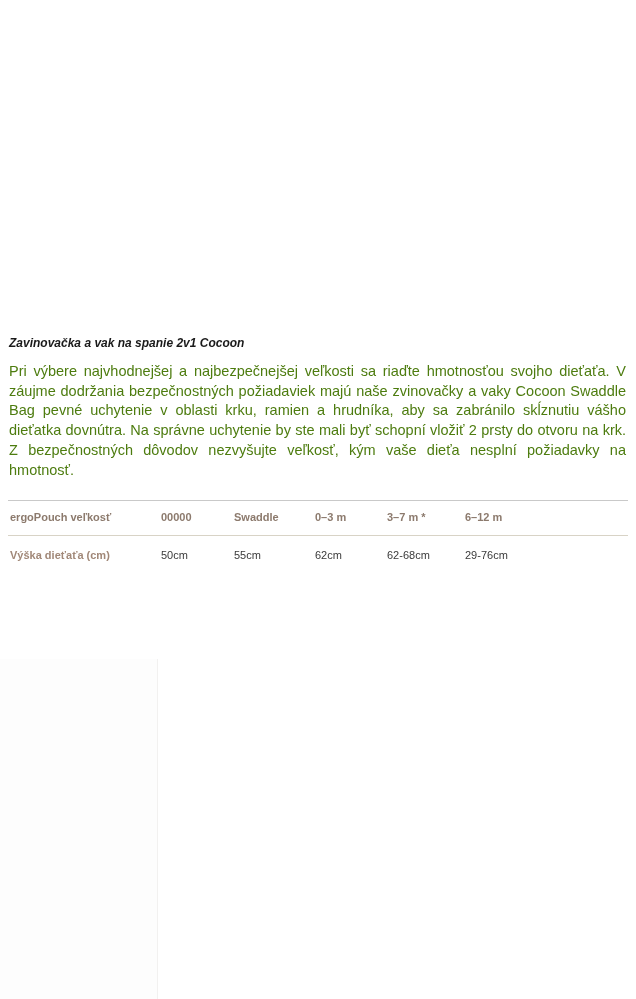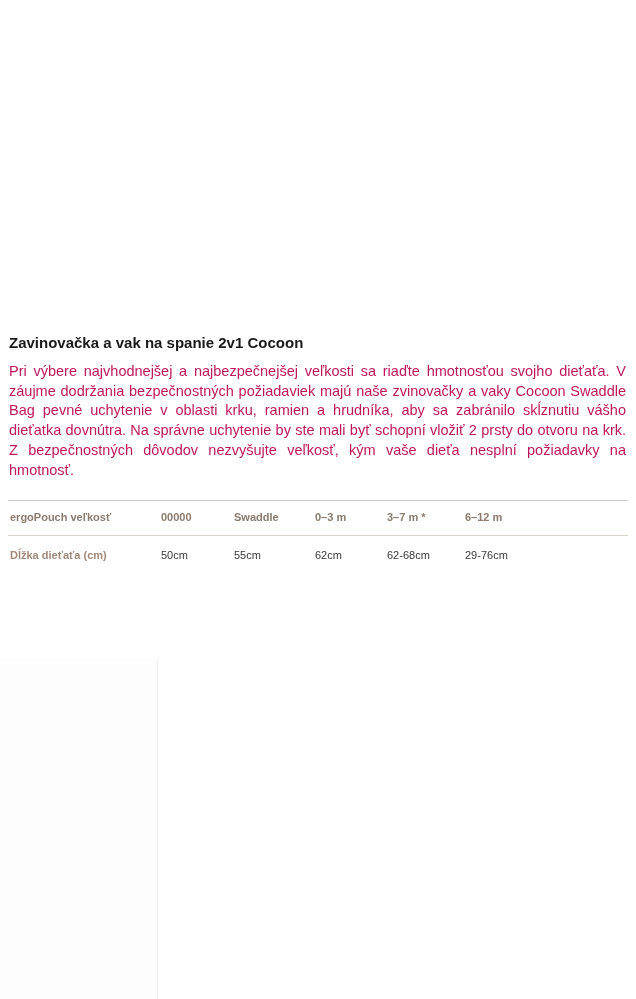--- a/index.html
+++ b/index.html
@@ -22,35 +22,36 @@
     width: 157px;
     height: 340px;
     background: #fdfdfd;
     border-right: 1px solid #f2f1f0;
   }
   .heading {
     position: absolute;
     top: 334px;
     left: 9px;
     margin: 0;
-    font-size: 15px;
+    font-size: 12px;
     line-height: 18px;
     font-weight: bold;
     color: #1a1a1a;
+    font-style: italic;
   }
   .desc {
     position: absolute;
     top: 362px;
     left: 9px;
     width: 617px;
     margin: 0;
     font-size: 14.5px;
     line-height: 19.7px;
     text-align: justify;
-    color: #be185d;
+    color: #4d7c0f;
   }
   table.size-table {
     position: absolute;
     top: 500px;
     left: 8px;
     width: 620px;
     border-collapse: collapse;
     table-layout: fixed;
     font-size: 11px;
     line-height: 19px;
@@ -109,21 +110,21 @@
       <th>ergoPouch veľkosť</th>
       <th>00000</th>
       <th>Swaddle</th>
       <th>0–3 m</th>
       <th>3–7 m *</th>
       <th>6–12 m</th>
     </tr>
   </thead>
   <tbody>
     <tr>
-      <th>Dĺžka dieťaťa (cm)</th>
+      <th>Výška dieťaťa (cm)</th>
       <td>50cm</td>
       <td>55cm</td>
       <td>62cm</td>
       <td>62-68cm</td>
       <td>29-76cm</td>
     </tr>
   </tbody>
 </table>
 
 </body></html>

